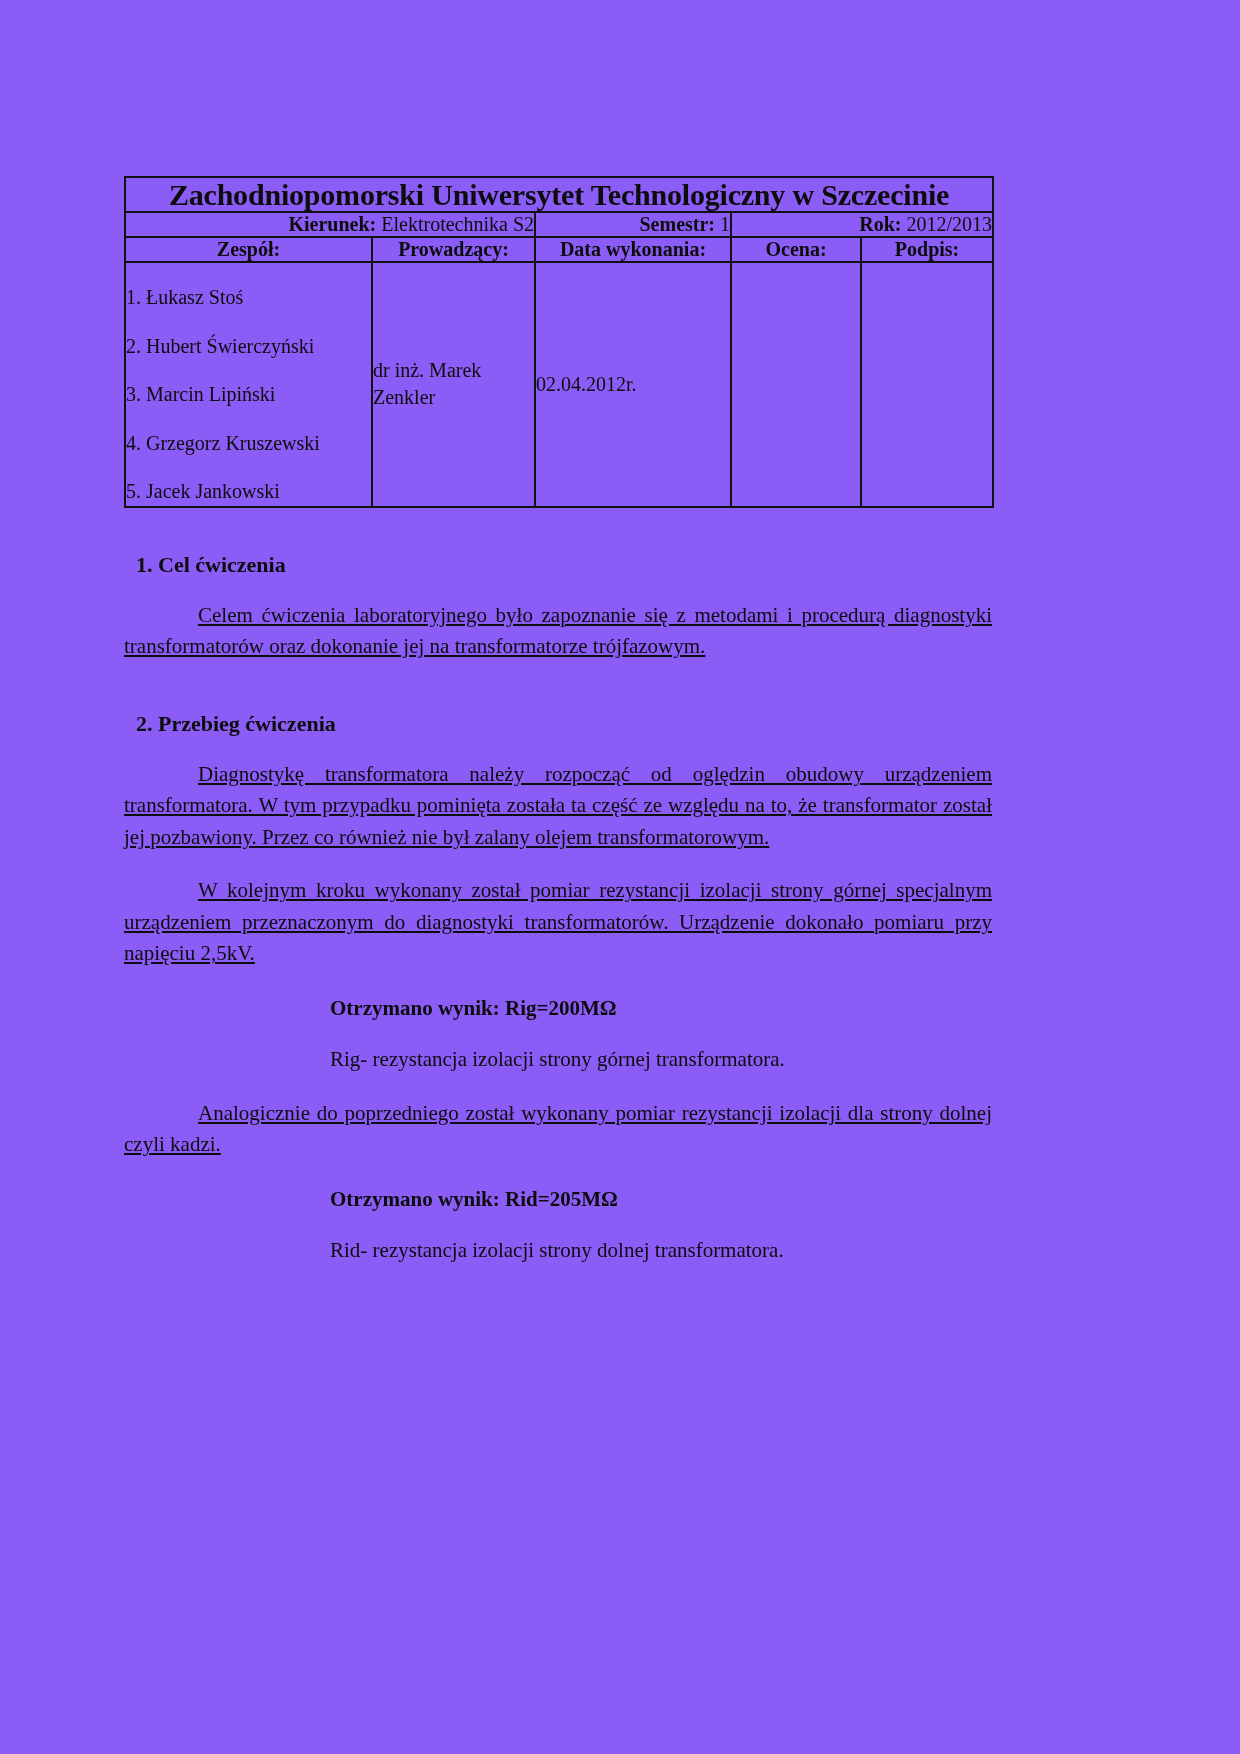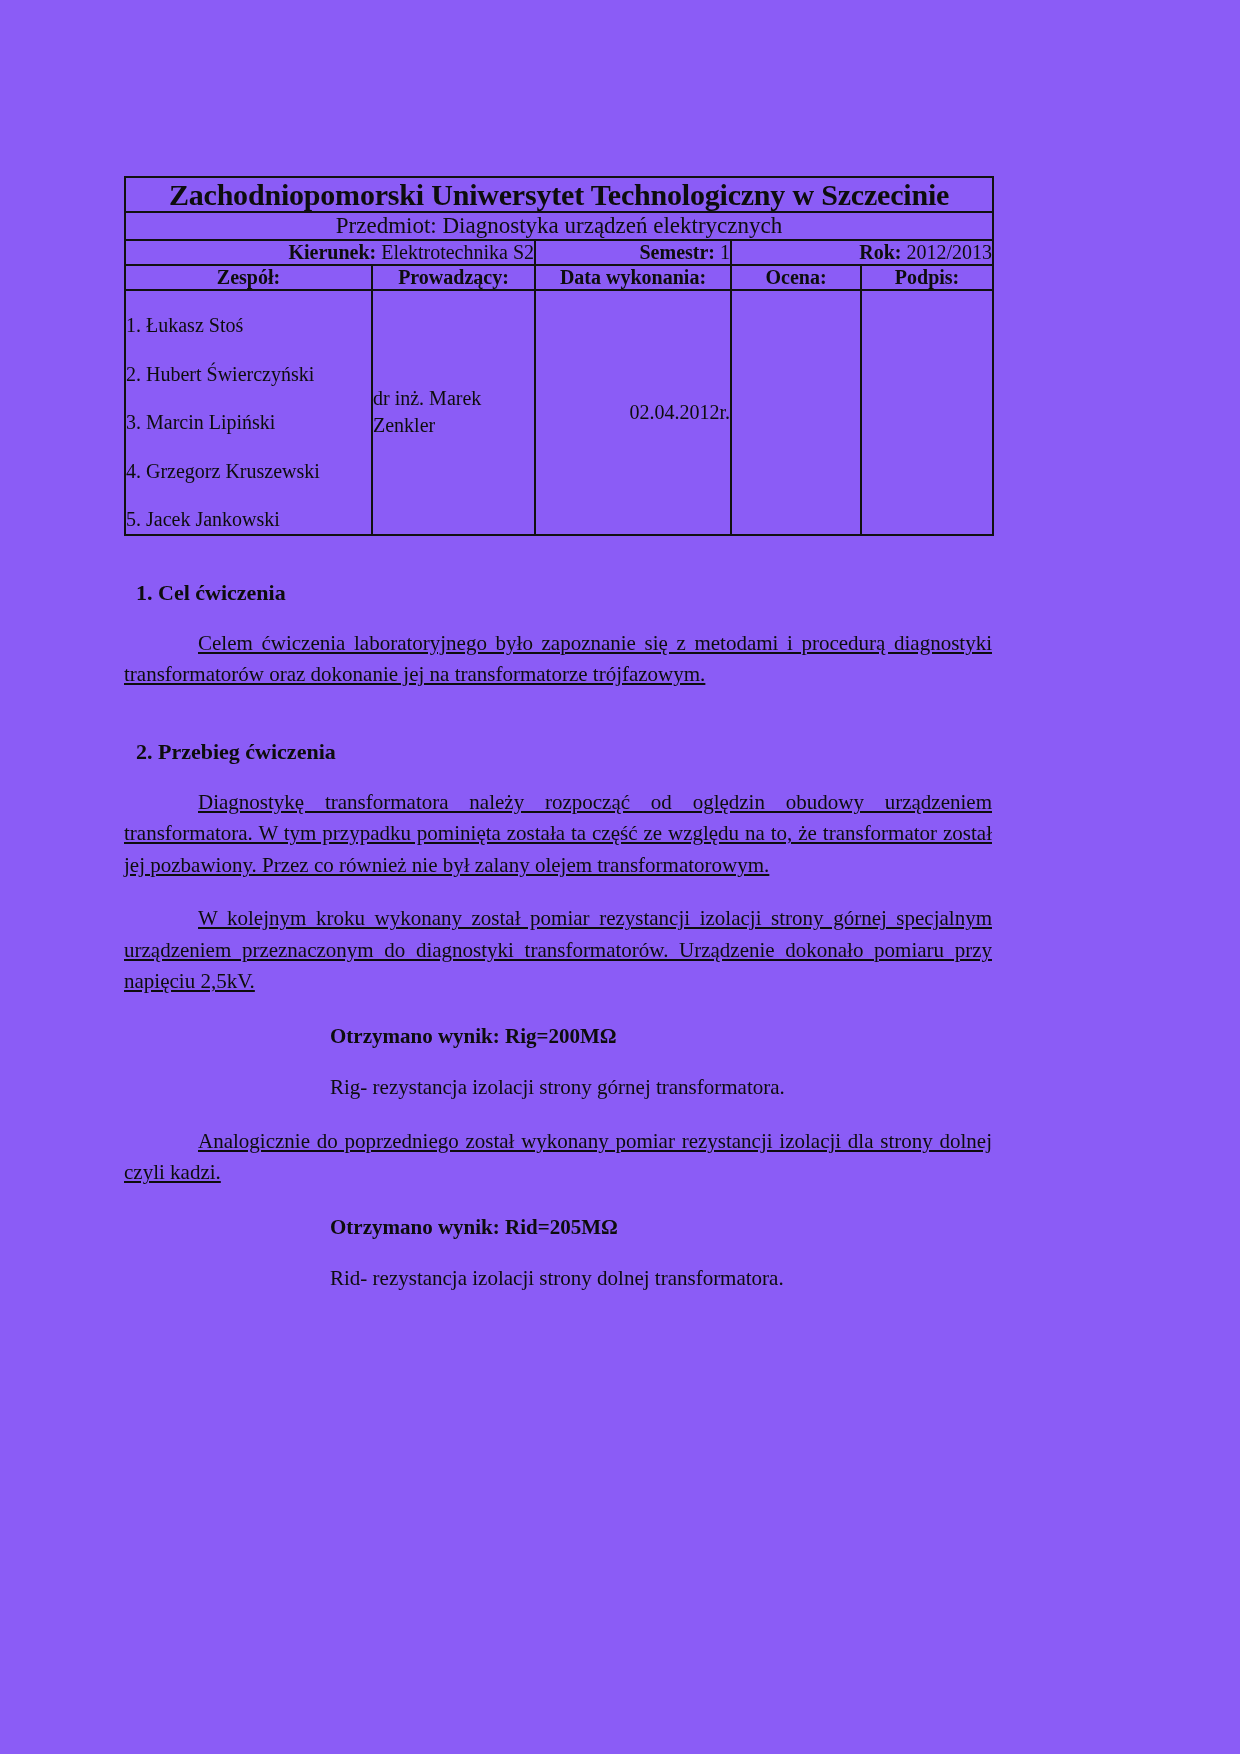--- a/index.html
+++ b/index.html
@@ -78,21 +78,21 @@
     padding: 9px 6px 10px 6px;
     white-space: nowrap;
   }
   .body-cell {
     font-size: 20px;
     vertical-align: top;
     padding: 14px 8px 16px 10px;
     line-height: 1.38;
   }
   .body-cell.center {
-    text-align: right;
+    text-align: left;
   }
   .member-list {
     margin: 0;
     padding: 0;
     list-style: none;
   }
   .member-list li {
     white-space: nowrap;
     margin-top: 21px;
   }
@@ -148,26 +148,20 @@
       <colgroup>
         <col style="width:247px">
         <col style="width:163px">
         <col style="width:196px">
         <col style="width:130px">
         <col style="width:132px">
       </colgroup>
       <tbody>
         <tr>
           <td colspan="5" class="univ-title">Zachodniopomorski Uniwersytet Technologiczny w Szczecinie</td>
-        </tr>
-        <tr>
-          <td colspan="5" class="subject-row">
-            <span>Przedmiot:</span>
-            <span>Diagnostyka urządzeń elektrycznych</span>
-          </td>
         </tr>
         <tr>
           <td colspan="2" class="info-cell">
             <b>Kierunek:</b>
             <span>Elektrotechnika S2</span>
           </td>
           <td class="info-cell">
             <b>Semestr:</b>
             <span>1</span>
           </td>

